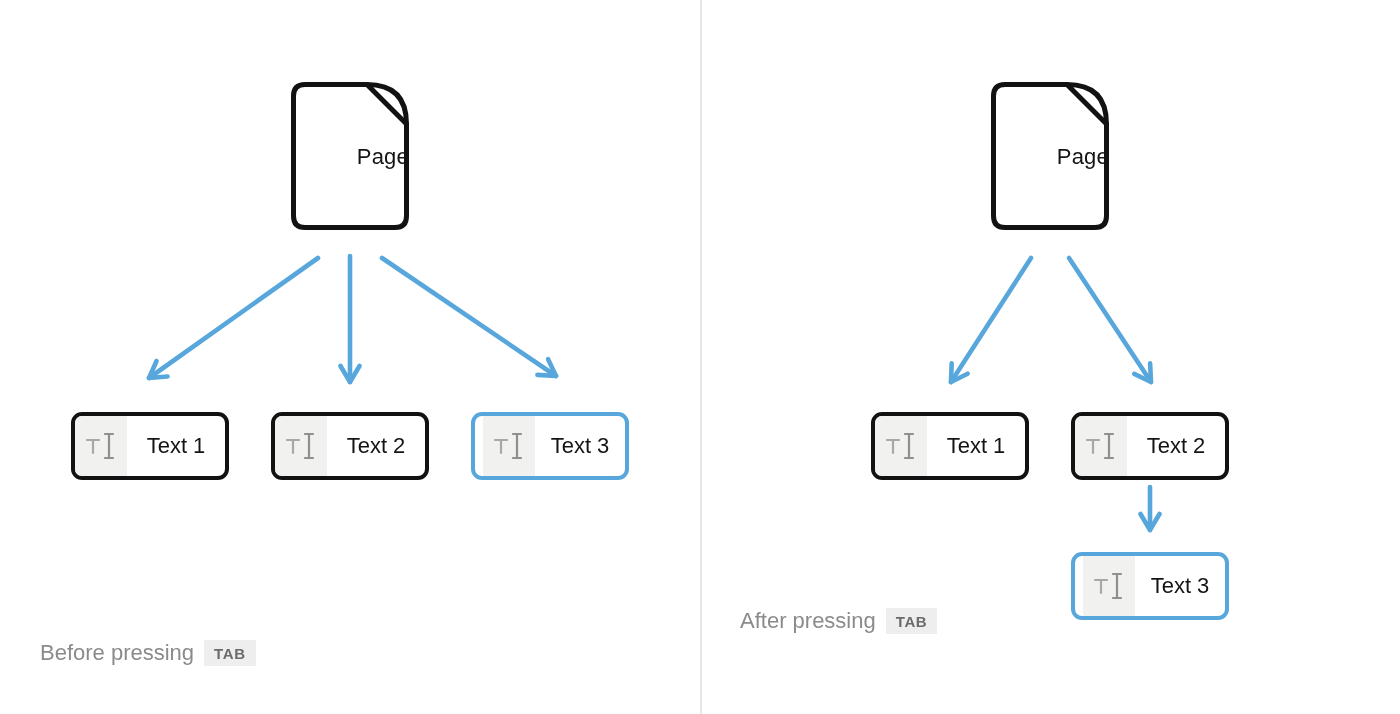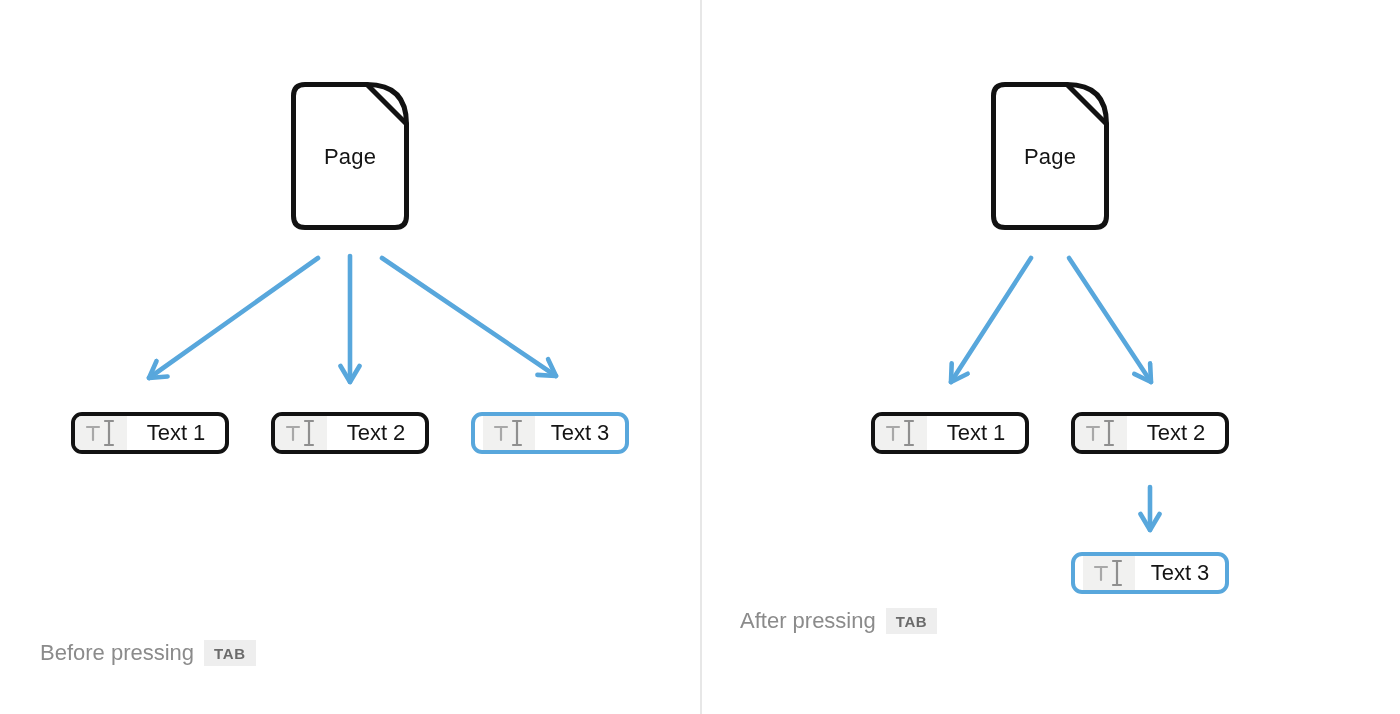--- a/index.html
+++ b/index.html
@@ -12,27 +12,27 @@
   }
   .divider{
     position:absolute;left:700px;top:0;width:2px;height:714px;
     background:#e7e7e7;
   }
   .arrow-layer{position:absolute;left:0;top:0;width:1400px;height:714px;pointer-events:none;}
   .page-icon{position:absolute;width:118px;height:148px;}
   .page-icon.left{left:291px;top:82px;}
   .page-icon.right{left:991px;top:82px;}
   .page-label{
-    position:absolute;width:118px;text-align:center;
+    position:absolute;width:118px;text-align:right;
     font-size:22px;color:#141414;letter-spacing:.2px;
   }
   .page-label.left{left:291px;top:144px;}
   .page-label.right{left:991px;top:144px;}
   .block{
-    position:absolute;width:158px;height:42px;box-sizing:border-box;
+    position:absolute;width:158px;height:68px;box-sizing:border-box;
     border:4px solid #121212;border-radius:11px;background:#ffffff;
     display:flex;overflow:hidden;
   }
   .block.highlighted{border-color:#58a7dc;padding-left:8px;}
   .block-icon{
     width:52px;flex:0 0 52px;background:#f1f1f0;
     display:flex;align-items:center;justify-content:center;
   }
   .block-label{
     flex:1;display:flex;align-items:center;justify-content:center;

